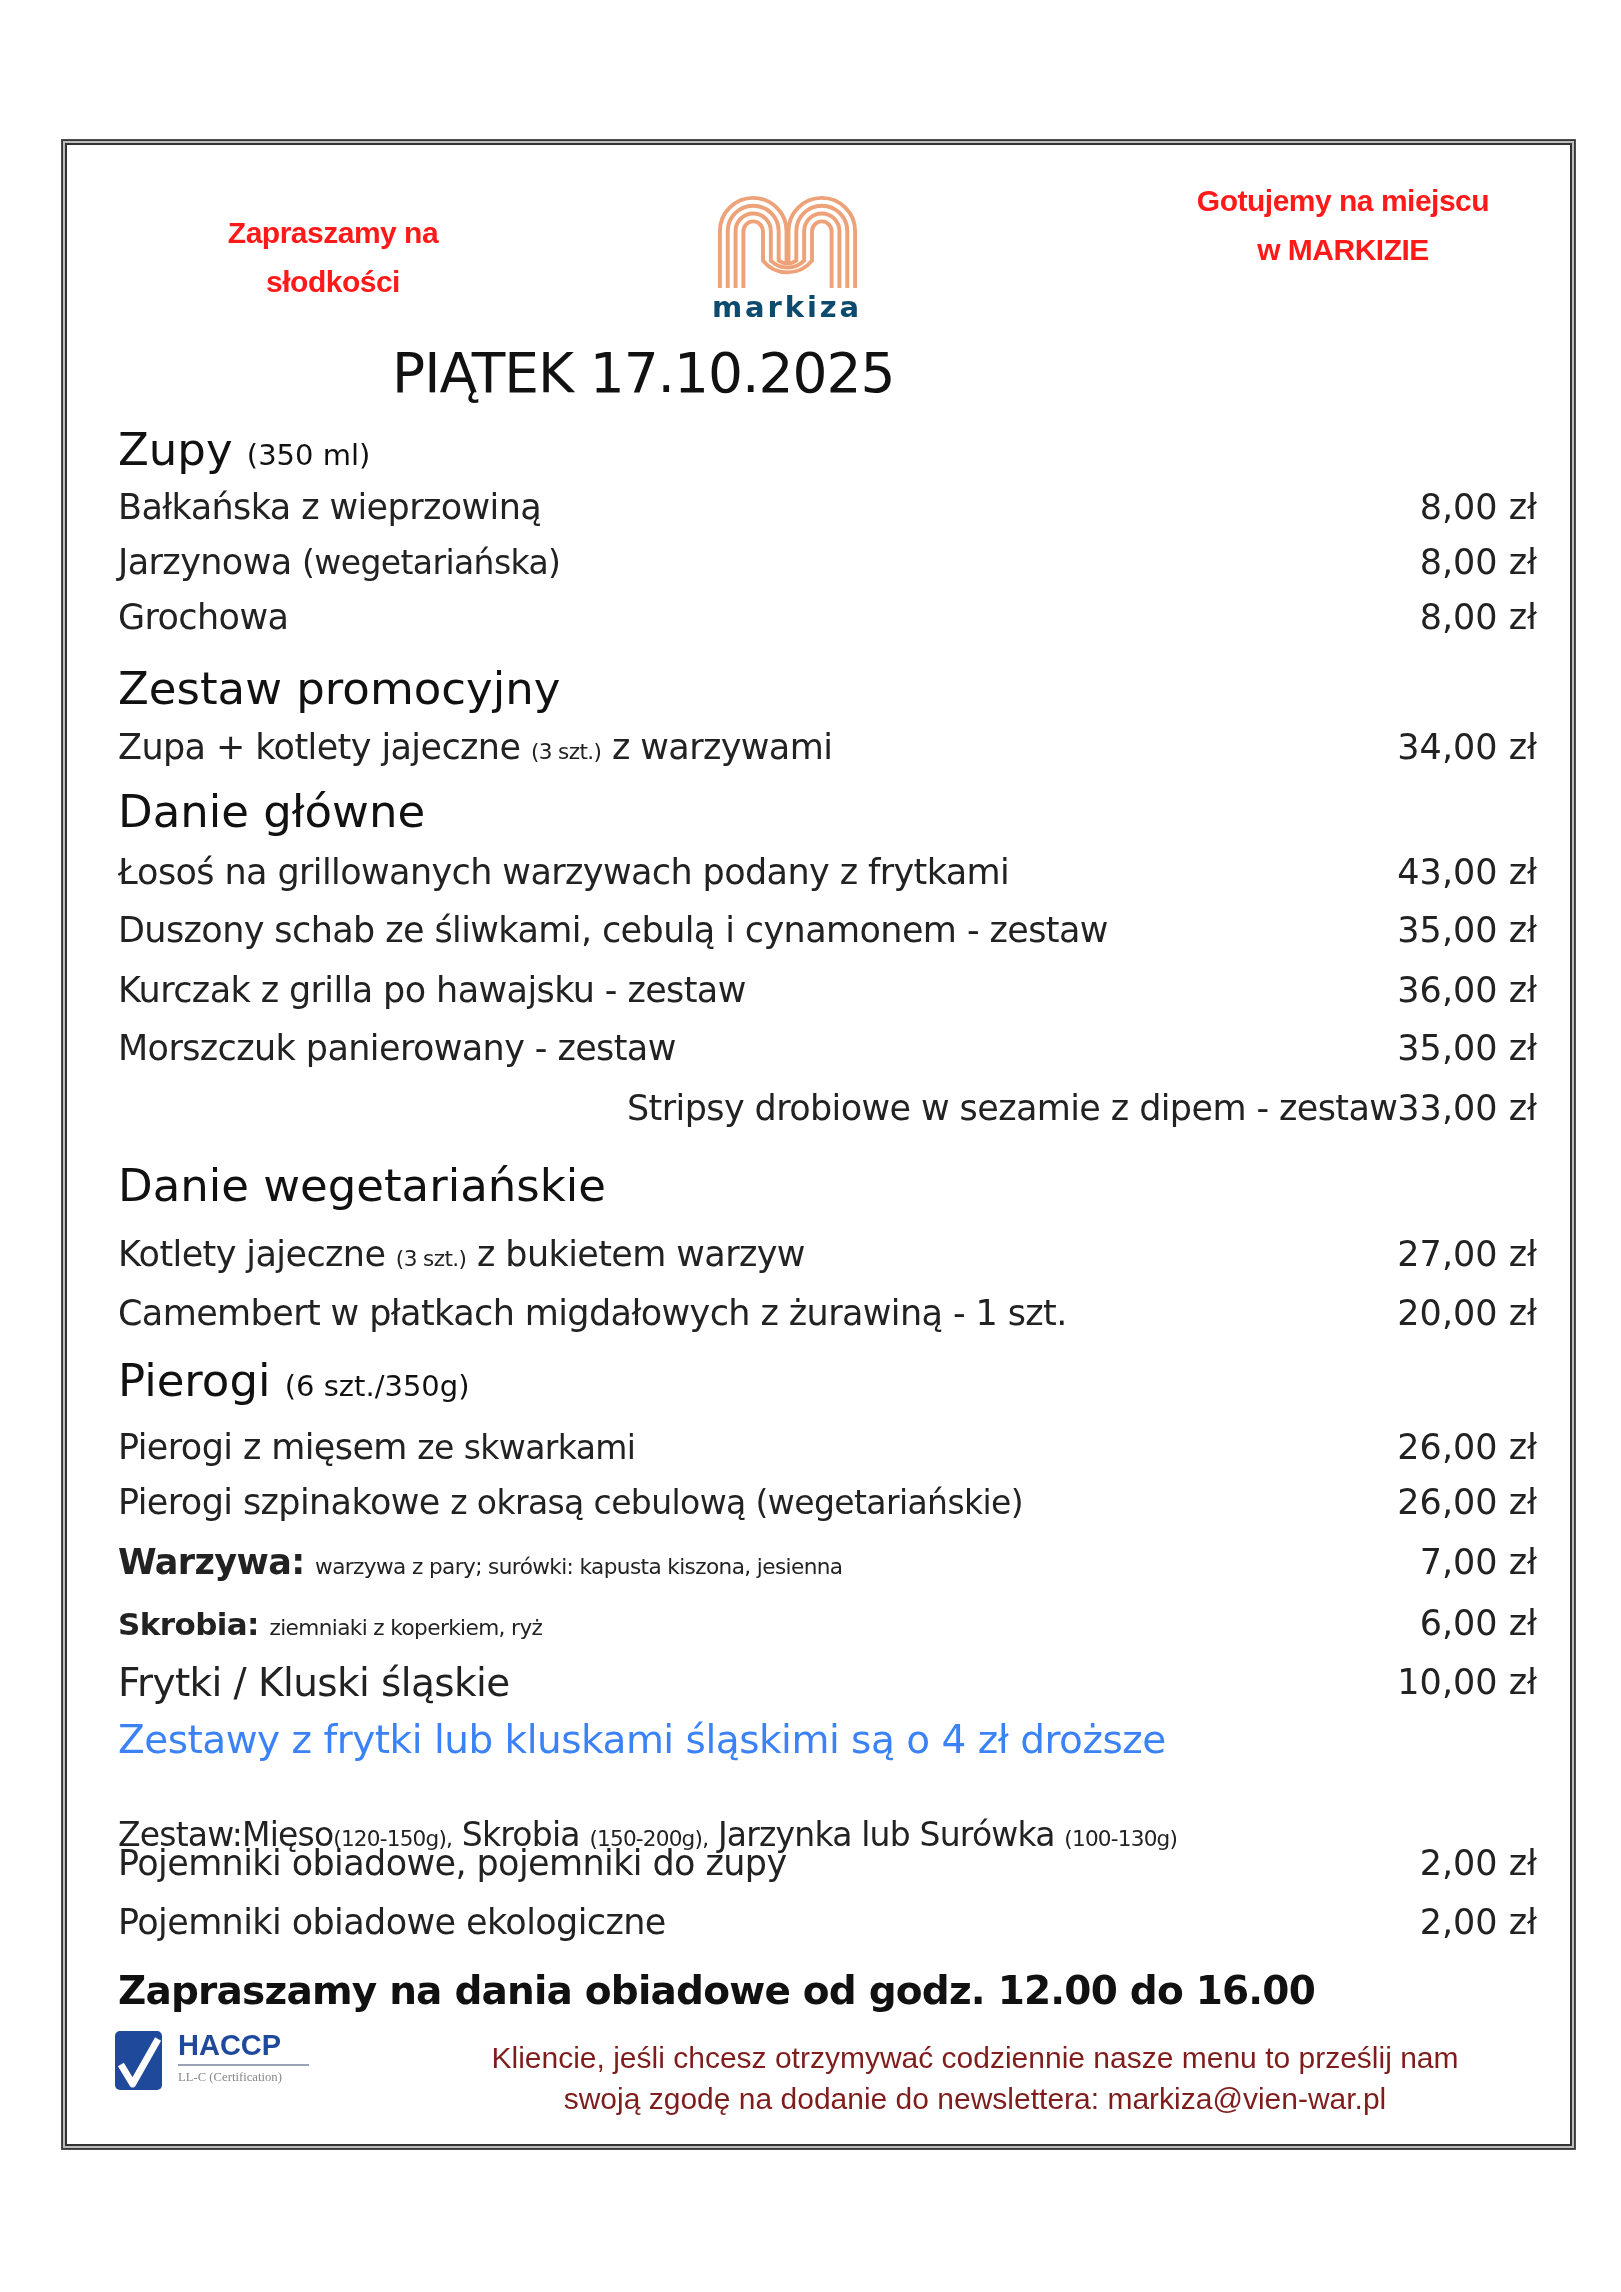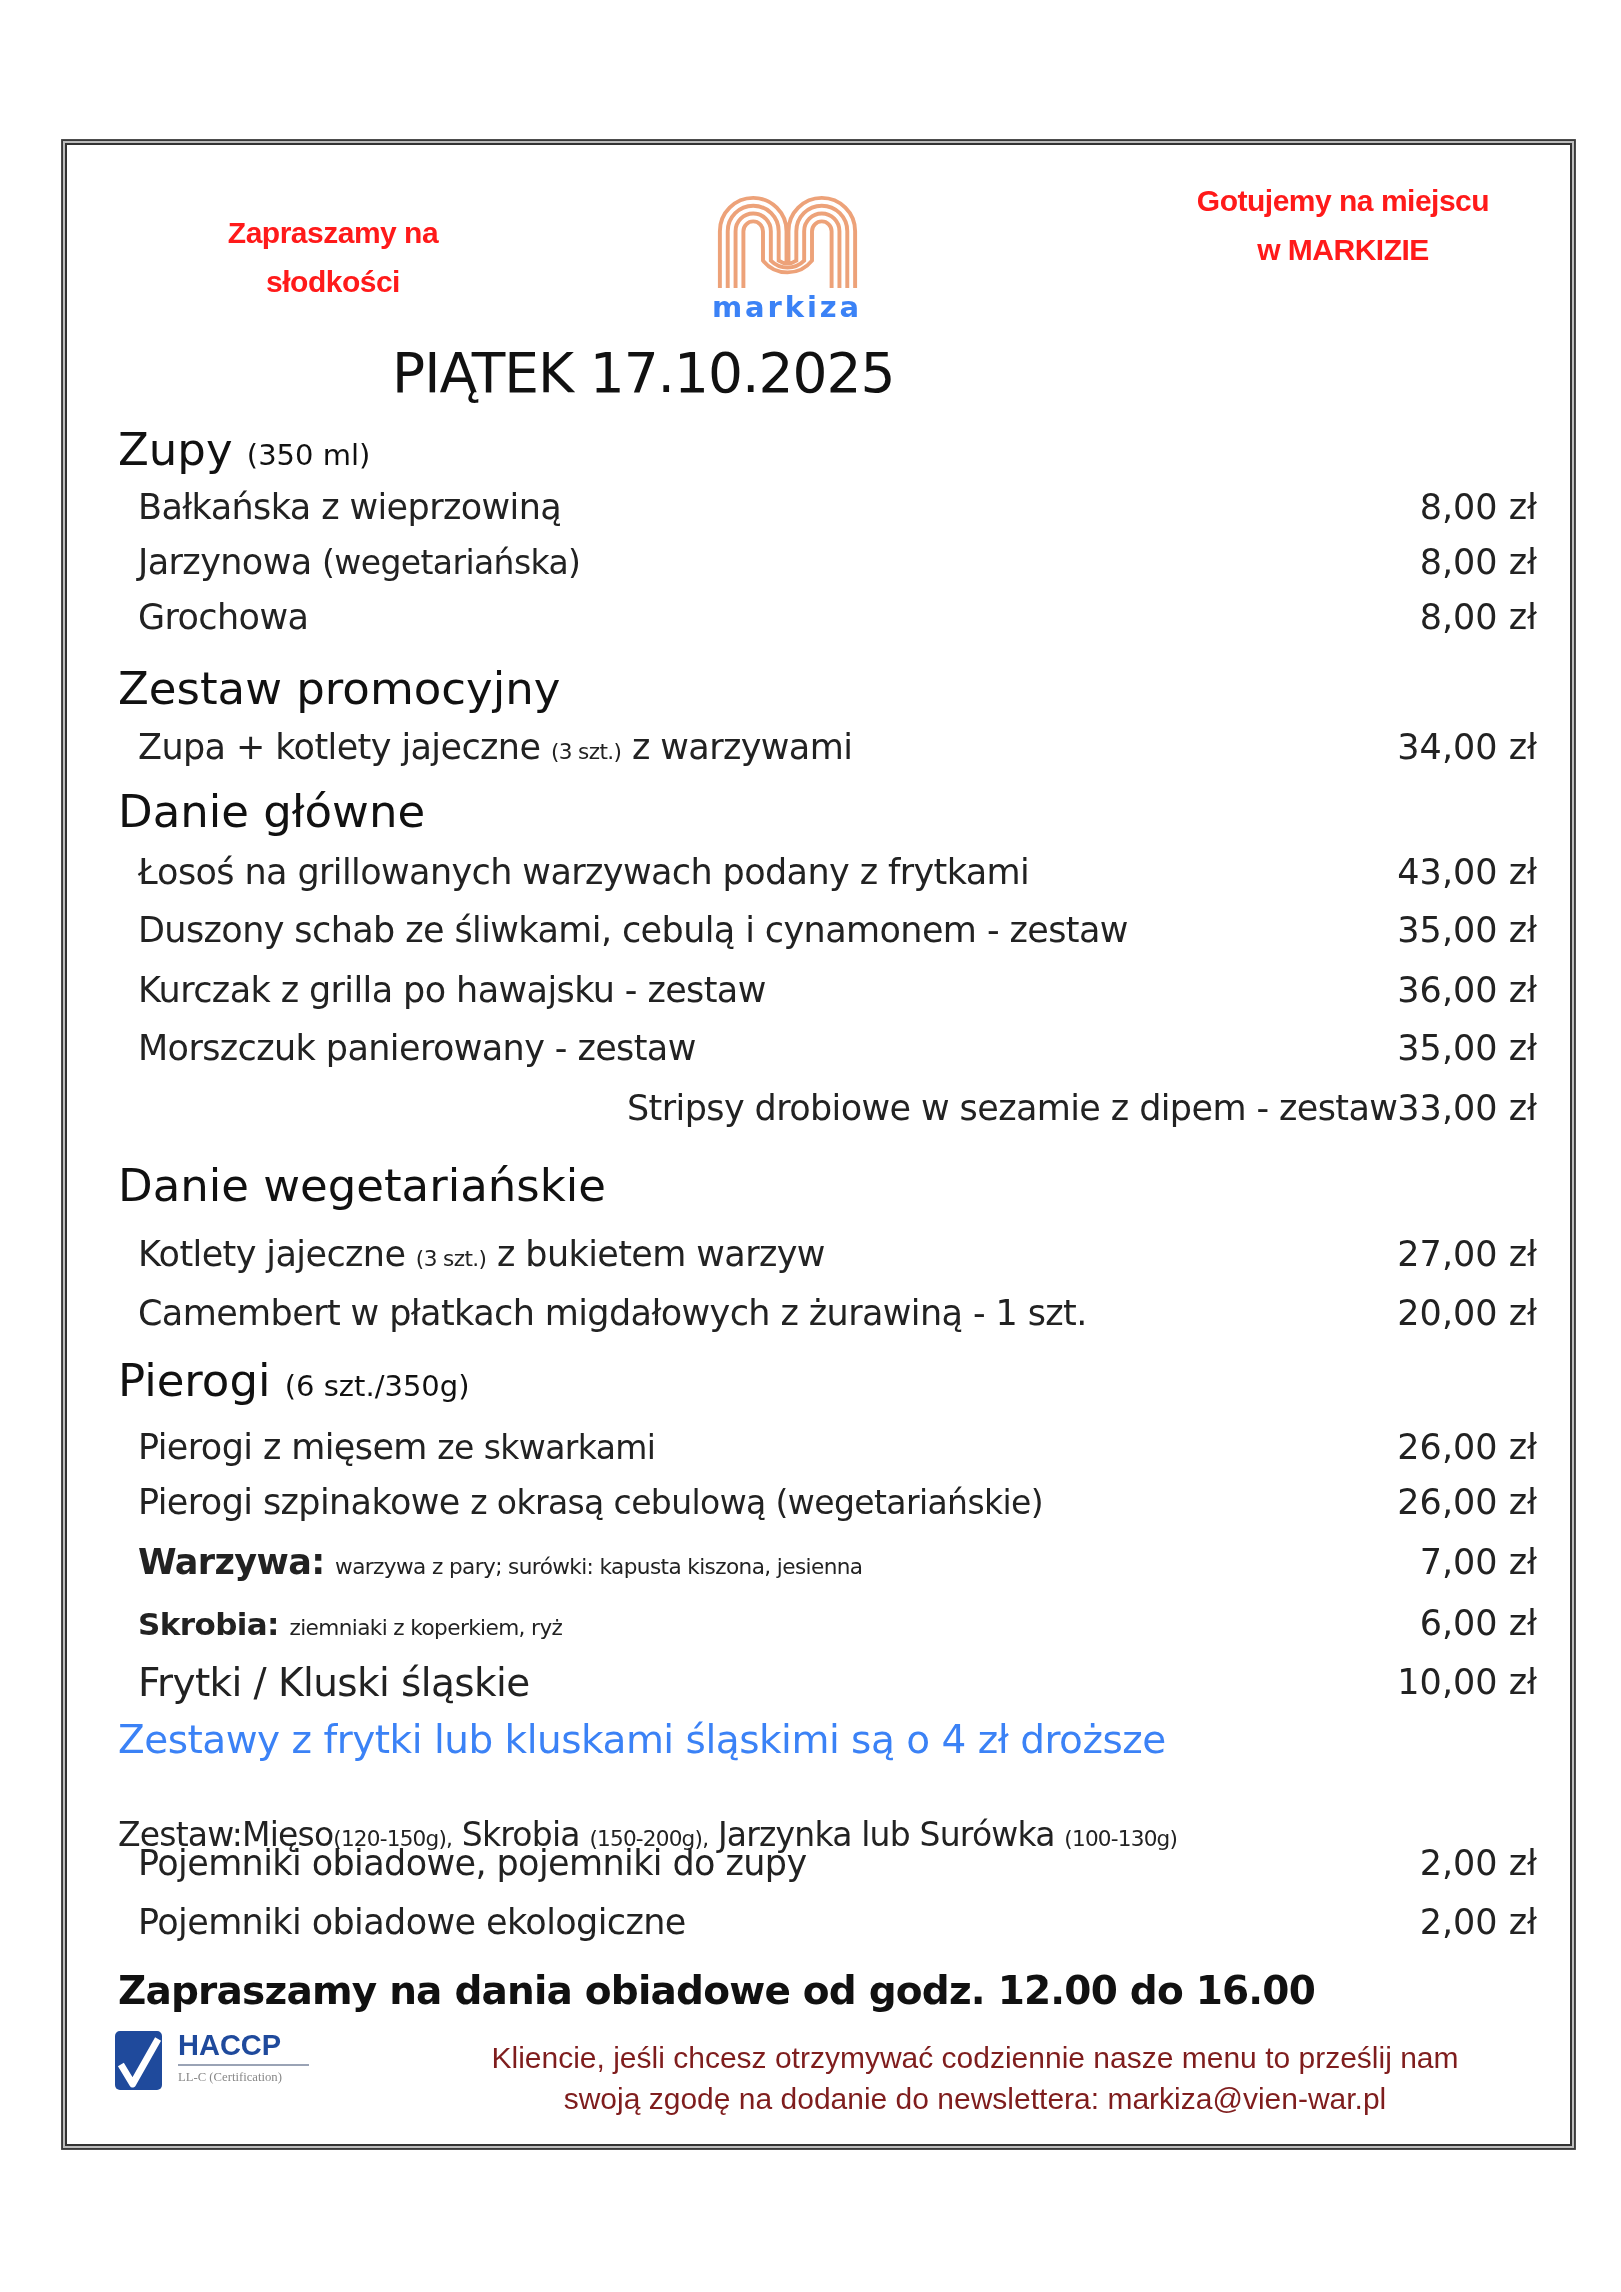--- a/index.html
+++ b/index.html
@@ -4,26 +4,26 @@
 <style>
   html, body { margin:0; padding:0; background:#ffffff; }
   body { width:1621px; height:2293px; position:relative; overflow:hidden; font-family:"DejaVu Sans", sans-serif; color:#1a1a1a; }
   .frame { position:absolute; left:65px; top:143px; width:1507px; height:2003px; box-sizing:border-box;
            border:2px solid #333; box-shadow: 0 0 0 2px #bdbdbd, 0 0 0 3.9px #3a3a3a; background:#fff; }
   .abs { position:absolute; }
   .red { color:#ff1a1a; }
   .promo-left { left:196px; top:208px; width:274px; text-align:center; font-size:30px; line-height:49px; font-family:"Liberation Sans", sans-serif; font-weight:bold; letter-spacing:-0.5px; }
   .promo-right { left:1157px; top:176px; width:372px; text-align:center; font-size:30px; line-height:49px; font-family:"Liberation Sans", sans-serif; font-weight:bold; letter-spacing:-0.5px; }
   .logo { left:714px; top:192px; width:147px; height:98px; }
-  .logo-text { left:686px; top:290px; width:202px; text-align:center; font-size:29px; font-weight:bold; letter-spacing:2.9px; color:#3b82f6; font-family:"DejaVu Sans", sans-serif; }
+  .logo-text { left:686px; top:290px; width:202px; text-align:center; font-size:29px; font-weight:bold; letter-spacing:2.9px; color:#0c4a6e; font-family:"DejaVu Sans", sans-serif; }
   .title { left:392px; top:338px; width:790px; text-align:left; font-size:55px; line-height:71px; color:#111; letter-spacing:-1px; font-family:"DejaVu Sans", sans-serif; }
   .section { left:118px; font-size:45px; line-height:59px; color:#111; font-family:"DejaVu Sans", sans-serif; }
   .section .sub { font-size:29px; }
   .row { left:118px; width:1419px; height:55px; font-size:35px; line-height:55px; color:#222; font-family:"DejaVu Sans", sans-serif; display:flex; justify-content:space-between; }
-  .row .name { white-space:nowrap; letter-spacing:-0.6px;margin-left:20px; }
+  .row .name { white-space:nowrap; letter-spacing:-0.6px; }
   .row .price { white-space:nowrap; text-align:right; }
   .sm { font-size:33px; }
   .xs { font-size:21.6px; }
   .b { font-weight:bold; }
   .note { left:118px; font-size:39px; line-height:57px; white-space:nowrap; color:#3b82f6; letter-spacing:-0.5px; }
   .note2 { left:118px; font-size:35px; line-height:55px; white-space:nowrap; color:#222; letter-spacing:-0.8px; }
   .hours { left:118px; font-size:39px; line-height:57px; font-weight:bold; white-space:nowrap; color:#111; letter-spacing:-0.8px; }
   .haccp-box { left:115px; top:2031px; width:47px; height:59px; background:#1f4a9c; border-radius:4.9px; }
   .haccp-title { left:178px; top:2029px; font-family:"Liberation Sans", sans-serif; font-weight:bold; font-size:29px; color:#1f4a9c; }
   .haccp-line { left:178px; top:2064px; width:131px; height:2px; background:#9aa3b5; }

